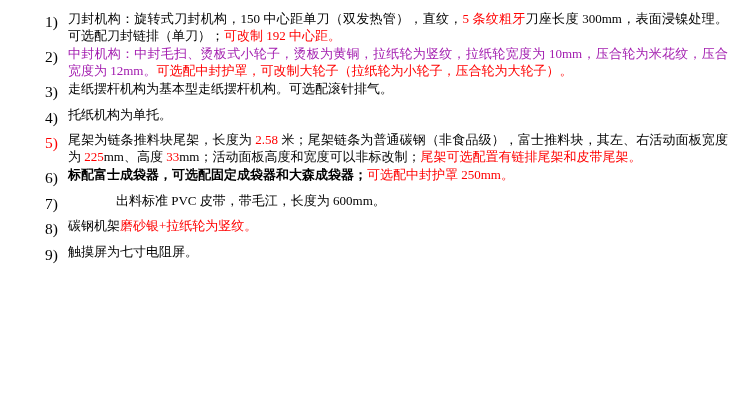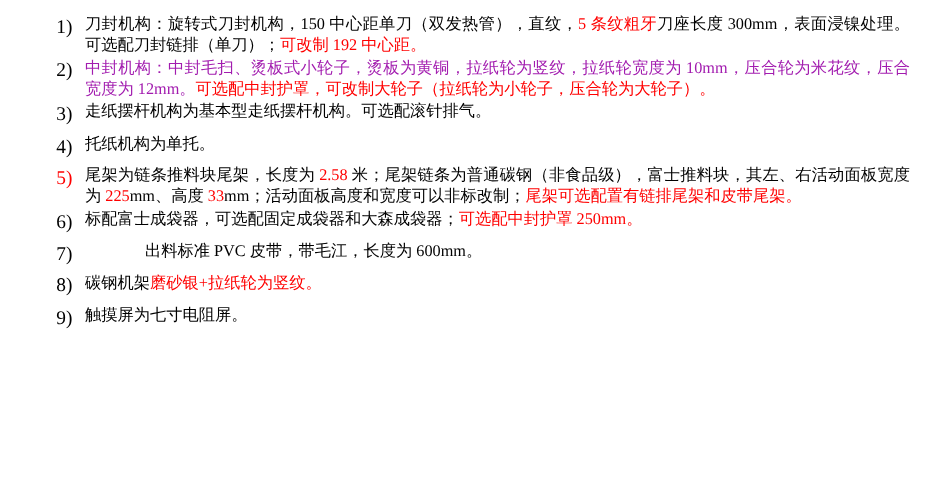--- a/index.html
+++ b/index.html
@@ -78,21 +78,21 @@
       <li class="item">
         <div class="num" style="color: rgb(0, 0, 0);">4)</div>
         <div class="body"><span class="seg black" style="color: rgb(0, 0, 0);">托纸机构为单托。</span></div>
       </li>
       <li class="item">
         <div class="num" style="color: rgb(255, 0, 0);">5)</div>
         <div class="body"><span class="seg black" style="color: rgb(0, 0, 0);">尾架为链条推料块尾架，长度为 </span><span class="seg red" style="color: rgb(255, 0, 0);">2.58</span><span class="seg black" style="color: rgb(0, 0, 0);"> 米；尾架链条为普通碳钢（非食品级），富士推料块，其左、右活动面板宽度为 </span><span class="seg red" style="color: rgb(255, 0, 0);">225</span><span class="seg black" style="color: rgb(0, 0, 0);">mm、高度 </span><span class="seg red" style="color: rgb(255, 0, 0);">33</span><span class="seg black" style="color: rgb(0, 0, 0);">mm；活动面板高度和宽度可以非标改制；</span><span class="seg red" style="color: rgb(255, 0, 0);">尾架可选配置有链排尾架和皮带尾架。</span></div>
       </li>
       <li class="item">
         <div class="num" style="color: rgb(0, 0, 0);">6)</div>
-        <div class="body"><span class="seg black" style="color: rgb(0, 0, 0);">标配富士成袋器，可选配固定成袋器和大森成袋器；</span><span class="seg red" style="color: rgb(255, 0, 0);">可选配中封护罩 250mm。</span></div>
+        <div class="body"><span class="seg black" style="color: rgb(0, 0, 0); font-weight: bold;">标配富士成袋器，可选配固定成袋器和大森成袋器；</span><span class="seg red" style="color: rgb(255, 0, 0);">可选配中封护罩 250mm。</span></div>
       </li>
       <li class="item">
         <div class="num" style="color: rgb(0, 0, 0);">7)</div>
         <div class="body"><span class="seg black" style="color: rgb(0, 0, 0); margin-left: 48px;">出料标准 PVC 皮带，带毛江，长度为 600mm。</span></div>
       </li>
       <li class="item">
         <div class="num" style="color: rgb(0, 0, 0);">8)</div>
         <div class="body"><span class="seg black" style="color: rgb(0, 0, 0);">碳钢机架</span><span class="seg red" style="color: rgb(255, 0, 0);">磨砂银+拉纸轮为竖纹。</span></div>
       </li>
       <li class="item">

